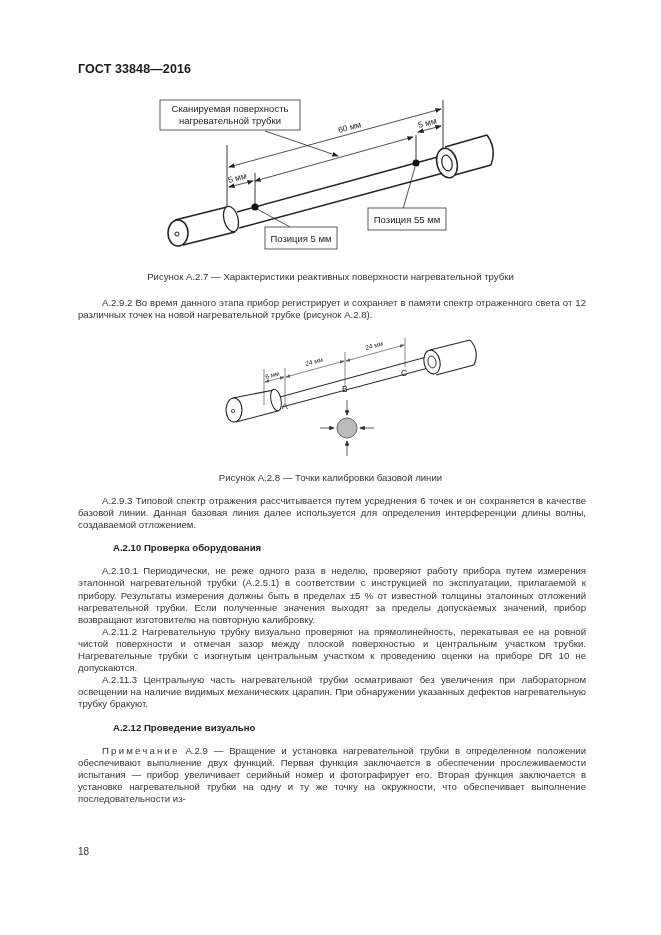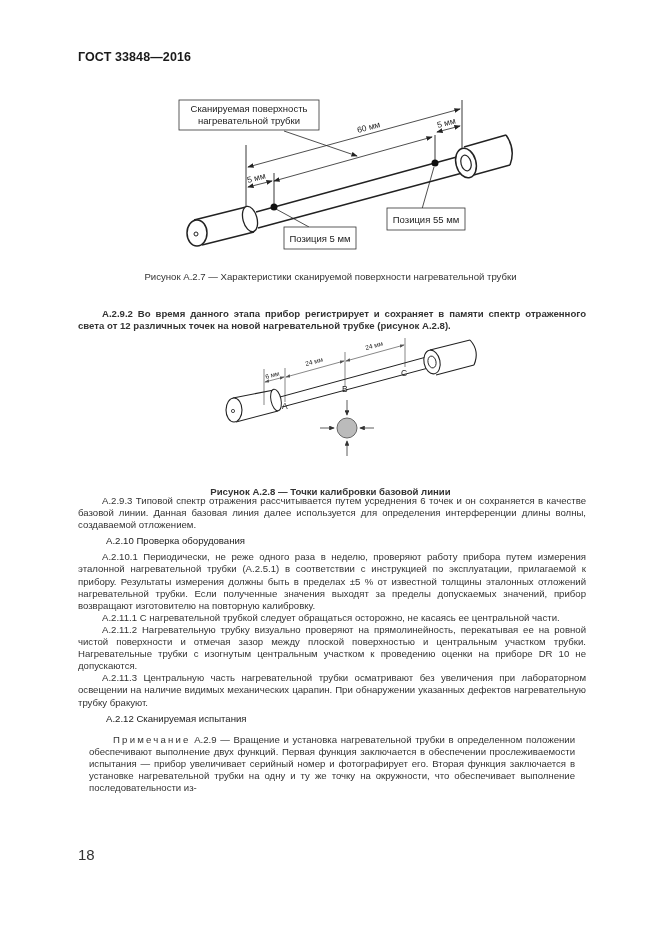--- a/index.html
+++ b/index.html
@@ -1,48 +1,48 @@
 <!DOCTYPE html>
 <html><head>
 <meta charset="utf-8">
 <style>
   html, body { margin: 0; padding: 0; background: #ffffff; }
   body {
     width: 661px; height: 935px; position: relative; overflow: hidden;
     font-family: "Liberation Sans", sans-serif; color: #2a2a2a;
   }
   .header {
-    position: absolute; left: 78px; top: 50px;
+    position: absolute; left: 78px; top: 62px;
     font-size: 12.5px; font-weight: bold; color: #1a1a1a; letter-spacing: 0.1px;
   }
   .fig { position: absolute; }
   .fig svg { display: block; }
   .caption {
     position: absolute; left: 0; width: 661px; text-align: center;
     font-size: 9.6px; color: #333;
   }
   .textblock {
     position: absolute; left: 78px; width: 508px;
     font-size: 9.6px; line-height: 12.1px; color: #333; text-align: justify;
   }
   .para { text-indent: 24px; margin: 0; }
-  .heading { text-indent: 24px; margin: 4px; font-weight: normal; color: #222; }
-  .note { text-indent: 24px; margin: 11px; }
+  .heading { text-indent: 24px; margin: 11px; font-weight: bold; color: #222; }
+  .note { text-indent: 24px; margin: 0; }
   .note-label { letter-spacing: 2.2px; }
   .page-number {
-    position: absolute; left: 78px; top: 846px; font-size: 15px; color: #333;
+    position: absolute; left: 78px; top: 846px; font-size: 10px; color: #333;
   }
   .svgtext { font-family: "Liberation Sans", sans-serif; fill: #222; }
 </style>
 </head>
 <body>
 
 <div class="header">ГОСТ 33848—2016</div>
 
-<div class="fig" style="left:174px; top:95px;">
+<div class="fig" style="left:155px; top:95px;">
   <svg width="340" height="165" viewBox="0 0 340 165">
     <defs>
       <marker id="arr" markerWidth="8" markerHeight="6" refX="7" refY="3" orient="auto">
         <path d="M0,0 L8,3 L0,6 Z" fill="#222"></path>
       </marker>
       <marker id="arrS" markerWidth="8" markerHeight="6" refX="1" refY="3" orient="auto">
         <path d="M8,0 L0,3 L8,6 Z" fill="#222"></path>
       </marker>
     </defs>
 
@@ -88,23 +88,23 @@
 
     <line x1="102" y1="114" x2="135" y2="132" stroke="#222" stroke-width="0.8"></line>
     <line x1="260" y1="72" x2="248" y2="114" stroke="#222" stroke-width="0.8"></line>
 
     <rect x="110" y="132" width="72" height="22" fill="#fff" stroke="#333" stroke-width="0.8"></rect>
     <text class="svgtext" x="146" y="147" font-size="9.5" text-anchor="middle">Позиция 5 мм</text>
     <rect x="213" y="113" width="78" height="22" fill="#fff" stroke="#333" stroke-width="0.8"></rect>
     <text class="svgtext" x="252" y="128" font-size="9.5" text-anchor="middle">Позиция 55 мм</text>
   </svg>
 </div>
-<div class="caption" style="top:271px;">Рисунок  А.2.7 — Характеристики сканируемой поверхности нагревательной трубки</div>
+<div class="caption" style="top:271px;">Рисунок  А.2.7 — Характеристики реактивных поверхности нагревательной трубки</div>
 
-<div class="textblock" style="top:308px;font-weight:bold;">
+<div class="textblock" style="top:297px;">
   <p class="para">А.2.9.2 Во время данного этапа прибор регистрирует и сохраняет в памяти спектр отраженного света от 12 различных точек на новой нагревательной трубке (рисунок А.2.8).</p>
 </div>
 
 <div class="fig" style="left:218px; top:335px;">
   <svg width="270" height="125" viewBox="0 0 270 125">
     <defs>
       <marker id="a2" markerWidth="7" markerHeight="5" refX="6" refY="2.5" orient="auto">
         <path d="M0,0 L7,2.5 L0,5 Z" fill="#555"></path>
       </marker>
       <marker id="a2s" markerWidth="7" markerHeight="5" refX="1" refY="2.5" orient="auto">
@@ -146,26 +146,25 @@
     <text class="svgtext" x="124" y="57" font-size="8.5" fill="#444">B</text>
     <text class="svgtext" x="183" y="41" font-size="8.5" fill="#444">C</text>
 
     <circle cx="129" cy="93" r="10" fill="#bbb" stroke="#666" stroke-width="1"></circle>
     <line x1="129" y1="65" x2="129" y2="80" stroke="#333" stroke-width="0.8" marker-end="url(#a3)"></line>
     <line x1="129" y1="121" x2="129" y2="106" stroke="#333" stroke-width="0.8" marker-end="url(#a3)"></line>
     <line x1="102" y1="93" x2="116" y2="93" stroke="#333" stroke-width="0.8" marker-end="url(#a3)"></line>
     <line x1="156" y1="93" x2="142" y2="93" stroke="#333" stroke-width="0.8" marker-end="url(#a3)"></line>
   </svg>
 </div>
-<div class="caption" style="top:486px;font-weight:bold;">Рисунок А.2.8 — Точки калибровки базовой линии</div>
+<div class="caption" style="top:472px;">Рисунок А.2.8 — Точки калибровки базовой линии</div>
 
 <div class="textblock" style="top:495px;">
   <p class="para">А.2.9.3 Типовой спектр отражения рассчитывается путем усреднения 6 точек и он сохраняется в качестве базовой линии. Данная базовая линия далее используется для определения интерференции длины волны, создаваемой отложением.</p>
   <p class="heading">А.2.10  Проверка оборудования</p>
   <p class="para">А.2.10.1 Периодически, не реже одного раза в неделю, проверяют работу прибора путем измерения эталонной нагревательной трубки (А.2.5.1) в соответствии с инструкцией по эксплуатации, прилагаемой к прибору. Результаты измерения должны быть в пределах ±5 % от известной толщины эталонных отложений нагревательной трубки. Если полученные значения выходят за пределы допускаемых значений, прибор возвращают изготовителю на повторную калибровку.</p>
-  <p class="para">А.2.11.1 С нагревательной трубкой следует обращаться осторожно, не касаясь ее центральной части.</p>
   <p class="para">А.2.11.2 Нагревательную трубку визуально проверяют на прямолинейность, перекатывая ее на ровной чистой поверхности и отмечая зазор между плоской поверхностью и центральным участком трубки. Нагревательные трубки с изогнутым центральным участком к проведению оценки на приборе DR 10 не допускаются.</p>
   <p class="para">А.2.11.3 Центральную часть нагревательной трубки осматривают без увеличения при лабораторном освещении на наличие видимых механических царапин. При обнаружении указанных дефектов нагревательную трубку бракуют.</p>
-  <p class="heading">А.2.12  Сканируемая испытания</p>
+  <p class="heading">А.2.12  Проведение визуально</p>
   <p class="note" style="margin-top:9px;"><span class="note-label">Примечание</span><span> А.2.9 — Вращение и установка нагревательной трубки в определенном положении обеспечивают выполнение двух функций. Первая функция заключается в обеспечении прослеживаемости испытания — прибор увеличивает серийный номер и фотографирует его. Вторая функция заключается в установке нагревательной трубки на одну и ту же точку на окружности, что обеспечивает выполнение последовательности из-</span></p>
 </div>
 
 <div class="page-number">18</div>
 
 </body></html>

